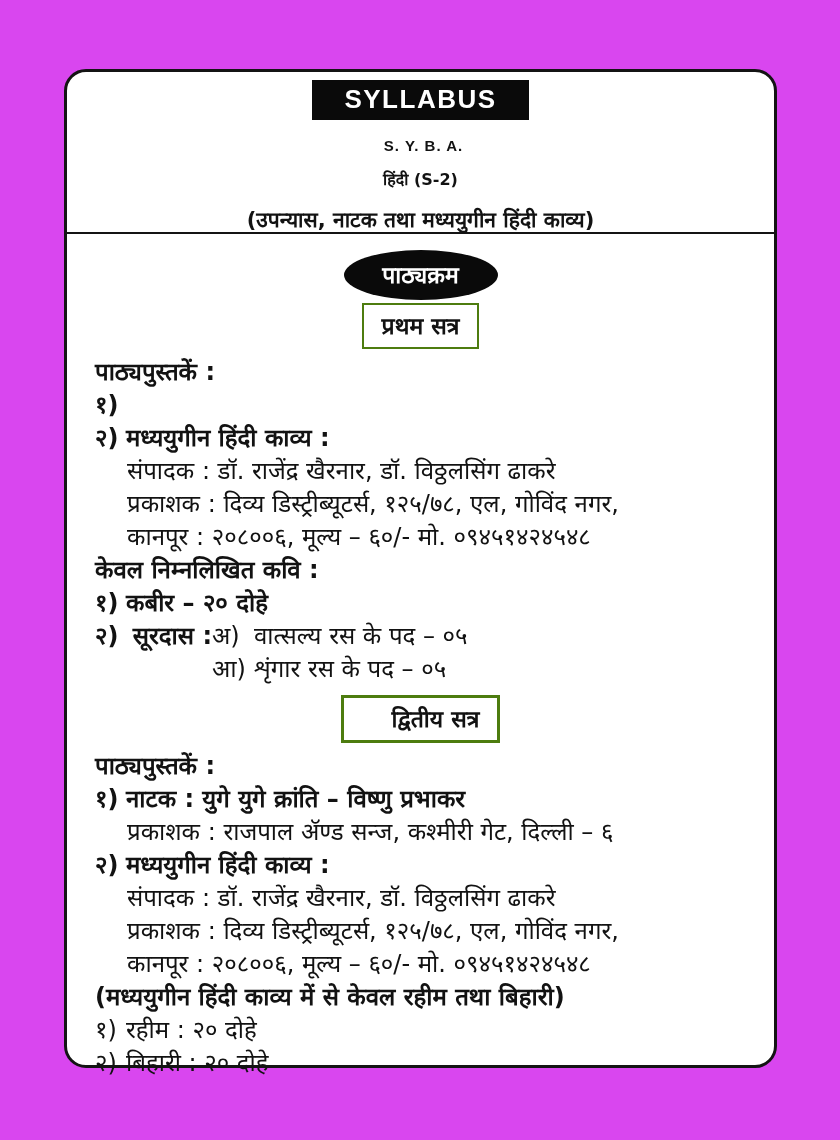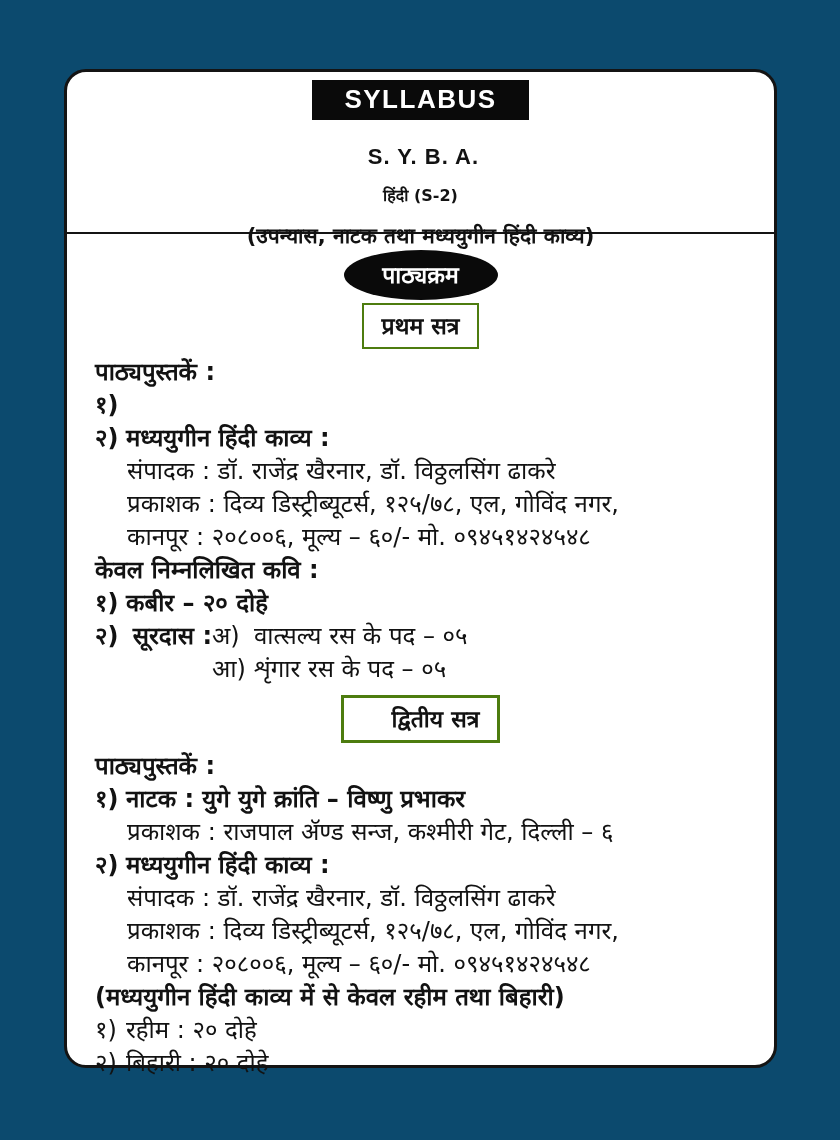--- a/index.html
+++ b/index.html
@@ -4,21 +4,21 @@
 <style>
   html, body {
     margin: 0;
     padding: 0;
     background: #ffffff;
   }
   .sheet {
     position: relative;
     width: 840px;
     height: 1140px;
-    background: #0c4a6e;
+    background: #d946ef;
     font-family: "DejaVu Sans", sans-serif;
     color: #121212;
     overflow: hidden;
   }
   .frame {
     position: absolute;
     left: 64px;
     top: 69px;
     width: 713px;
     height: 999px;
@@ -38,24 +38,24 @@
     display: inline-block;
     background: #0a0a0a;
     color: #ffffff;
     font-family: "Liberation Sans", sans-serif;
     font-weight: bold;
     font-size: 26px;
     letter-spacing: 1.5px;
     padding: 4px 32px 5px 32px;
   }
   .course {
-    margin-top: 24px;
+    margin-top: 17px;
     font-family: "Liberation Sans", sans-serif;
     font-weight: bold;
-    font-size: 22px;
+    font-size: 15px;
     letter-spacing: 1px;
     padding-left: 6px;
   }
   .subject {
     margin-top: 14px;
     font-weight: bold;
     font-size: 16px;
   }
   .scope {
     margin-top: 15px;

